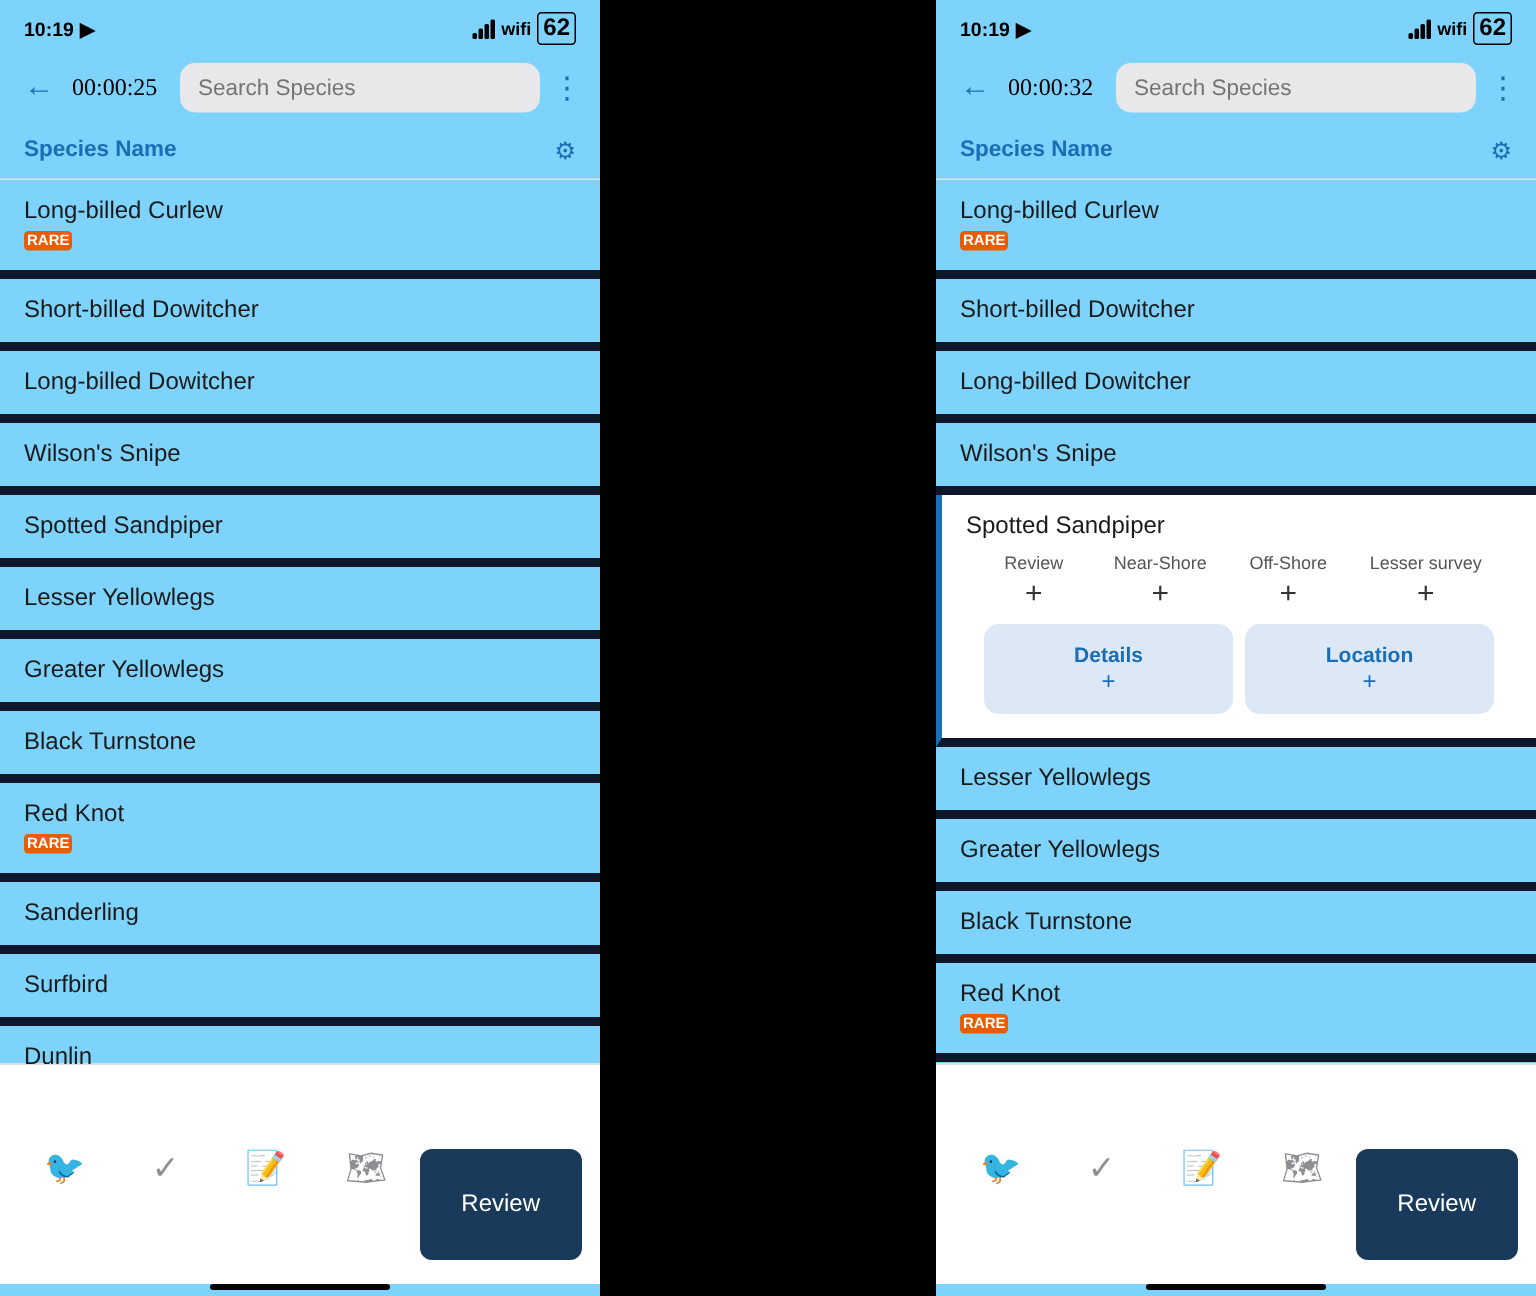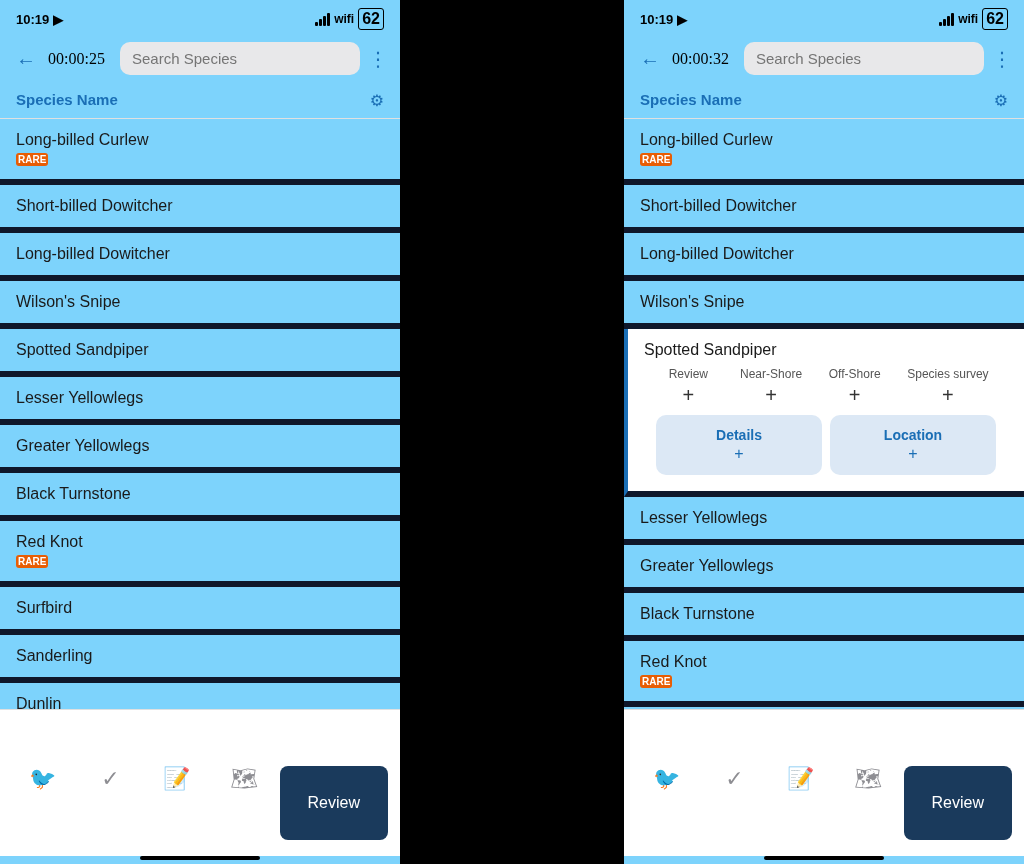--- a/index.html
+++ b/index.html
@@ -269,24 +269,24 @@
         <div class="species-name">Lesser Yellowlegs</div>
       </div>
       <div class="species-item">
         <div class="species-name">Greater Yellowlegs</div>
       </div>
       <div class="species-item">
         <div class="species-name">Black Turnstone</div>
       </div>
       <div class="species-item"><div class="species-name">Red Knot</div><span class="rare-badge">RARE</span></div>
       <div class="species-item">
+        <div class="species-name">Sanderling</div>
+      </div>
+      <div class="species-item">
         <div class="species-name">Surfbird</div>
-      </div>
-      <div class="species-item">
-        <div class="species-name">Sanderling</div>
       </div>
       <div class="species-item"><div class="species-name">Dunlin</div><span class="rare-badge">RARE</span></div>
     </div>
 
   <div class="tab-bar">
     <div class="tab-item">
       <span class="tab-icon">🐦</span>
     </div>
     <div class="tab-item">
       <span class="tab-icon inactive">✓</span>
@@ -356,21 +356,21 @@
             </div>
             <div class="loc-btn">
               <span style="font-size:12px;color:#555">Near-Shore</span>
               <span class="plus">+</span>
             </div>
             <div class="loc-btn">
               <span style="font-size:12px;color:#555">Off-Shore</span>
               <span class="plus">+</span>
             </div>
             <div class="loc-btn">
-              <span style="font-size:12px;color:#555">Species survey</span>
+              <span style="font-size:12px;color:#555">Lesser survey</span>
               <span class="plus">+</span>
             </div>
           </div>
           <div class="action-buttons">
             <button class="action-btn">
               <span style="font-weight:700">Details</span>
               <span class="plus-small">+</span>
             </button>
             <button class="action-btn">
               <span style="font-weight:700">Location</span>

